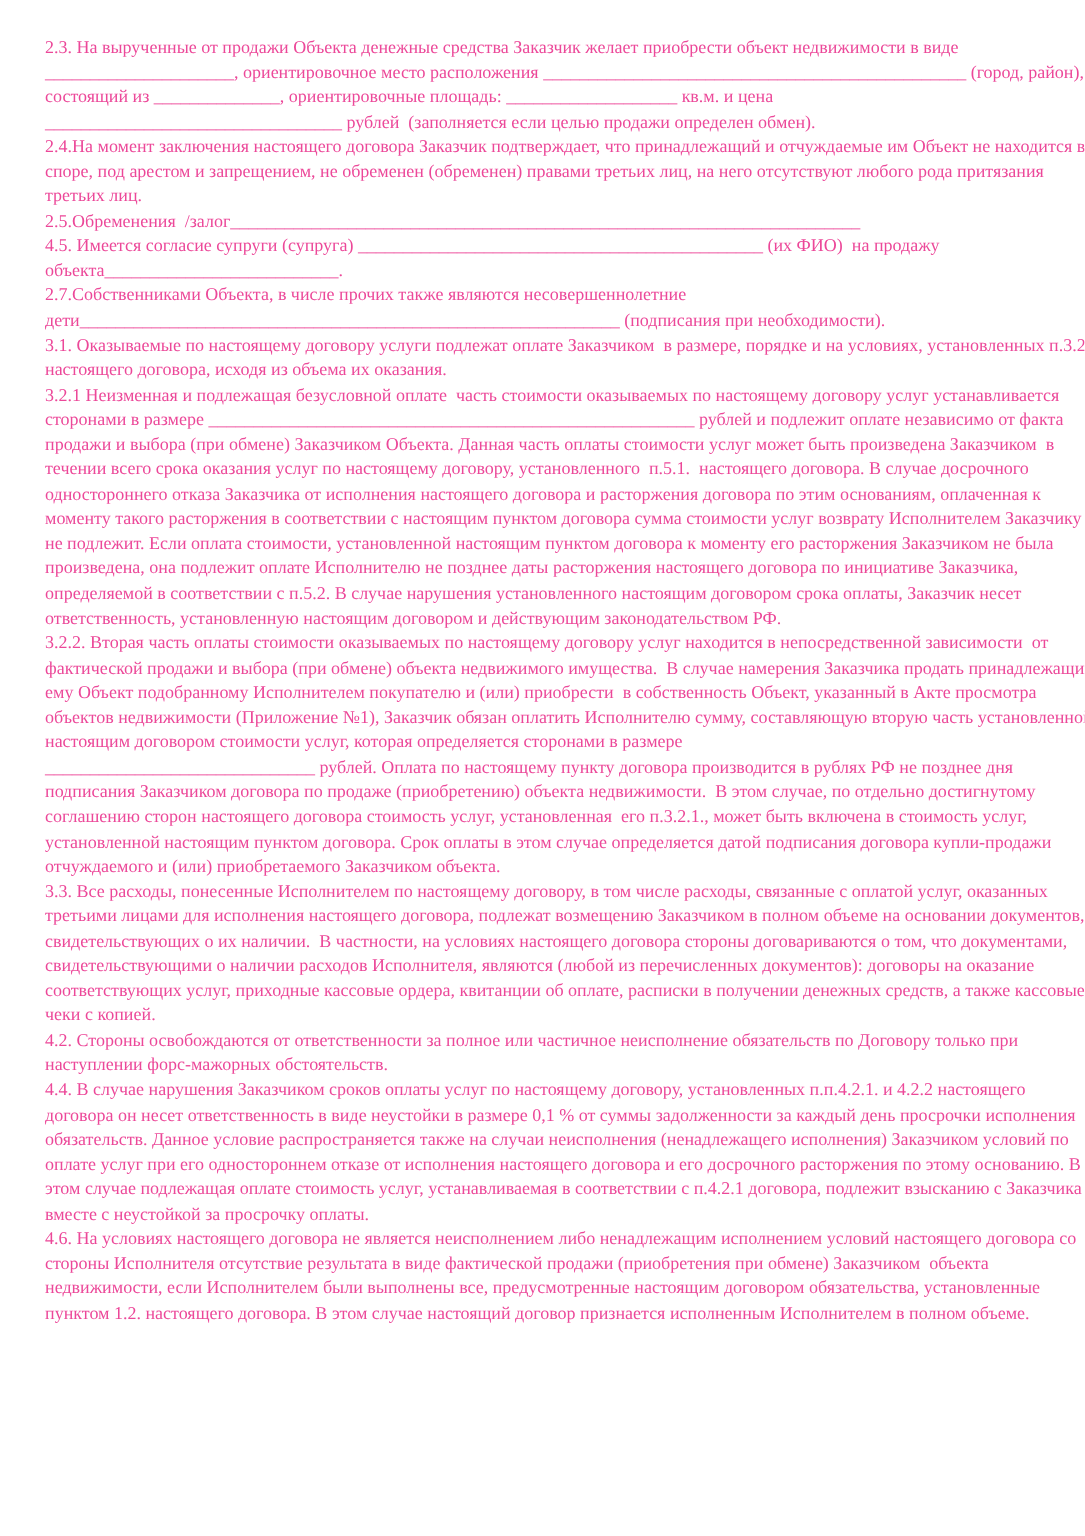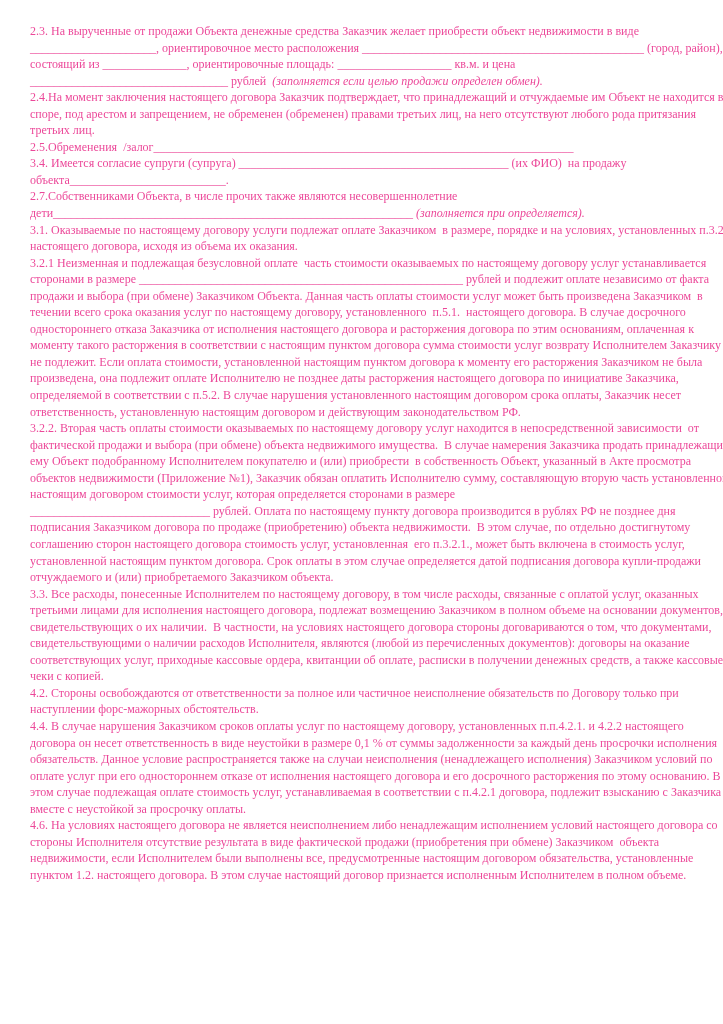--- a/index.html
+++ b/index.html
@@ -26,38 +26,37 @@
     overflow-wrap: break-word;
     text-align: left;
     margin: 0;
   }
   .heading {
     text-align: center;
     white-space: pre-wrap;
     margin: 0;
   }
   .italic {
-    font-style: italic;
   }
 </style>
 </head>
 <body>
 
 <div class="page">
   <div id="doc">
       <div class="para"><span>2.3. На вырученные от продажи Объекта денежные средства Заказчик желает приобрести объект недвижимости в виде
 _____________________, ориентировочное место расположения _______________________________________________ (город, район),
 состоящий из ______________, ориентировочные площадь: ___________________ кв.м. и цена
 _________________________________ рублей  </span><span class="italic">(заполняется если целью продажи определен обмен).</span></div>
       <div class="para"><span>2.4.На момент заключения настоящего договора Заказчик подтверждает, что принадлежащий и отчуждаемые им Объект не находится в споре, под арестом и запрещением, не обременен (обременен) правами третьих лиц, на него отсутствуют любого рода притязания третьих лиц.</span></div>
       <div class="para"><span>2.5.Обременения  /залог______________________________________________________________________</span></div>
-      <div class="para"><span>3.4. Имеется согласие супруги (супруга) _____________________________________________ (их ФИО)  на продажу
+      <div class="para"><span>4.5. Имеется согласие супруги (супруга) _____________________________________________ (их ФИО)  на продажу
 объекта__________________________.</span></div>
       <div class="para"><span>2.7.Собственниками Объекта, в числе прочих также являются несовершеннолетние
-дети____________________________________________________________ </span><span class="italic">(заполняется при определяется).</span></div>
+дети____________________________________________________________ </span><span class="italic">(подписания при необходимости).</span></div>
       <div class="para"><span>3.1. Оказываемые по настоящему договору услуги подлежат оплате Заказчиком  в размере, порядке и на условиях, установленных п.3.2. настоящего договора, исходя из объема их оказания.</span></div>
       <div class="para"><span>3.2.1 Неизменная и подлежащая безусловной оплате  часть стоимости оказываемых по настоящему договору услуг устанавливается сторонами в размере ______________________________________________________ рублей и подлежит оплате независимо от факта продажи и выбора (при обмене) Заказчиком Объекта. Данная часть оплаты стоимости услуг может быть произведена Заказчиком  в течении всего срока оказания услуг по настоящему договору, установленного  п.5.1.  настоящего договора. В случае досрочного одностороннего отказа Заказчика от исполнения настоящего договора и расторжения договора по этим основаниям, оплаченная к моменту такого расторжения в соответствии с настоящим пунктом договора сумма стоимости услуг возврату Исполнителем Заказчику не подлежит. Если оплата стоимости, установленной настоящим пунктом договора к моменту его расторжения Заказчиком не была произведена, она подлежит оплате Исполнителю не позднее даты расторжения настоящего договора по инициативе Заказчика, определяемой в соответствии с п.5.2. В случае нарушения установленного настоящим договором срока оплаты, Заказчик несет ответственность, установленную настоящим договором и действующим законодательством РФ.</span></div>
       <div class="para"><span>3.2.2. Вторая часть оплаты стоимости оказываемых по настоящему договору услуг находится в непосредственной зависимости  от фактической продажи и выбора (при обмене) объекта недвижимого имущества.  В случае намерения Заказчика продать принадлежащий ему Объект подобранному Исполнителем покупателю и (или) приобрести  в собственность Объект, указанный в Акте просмотра объектов недвижимости (Приложение №1), Заказчик обязан оплатить Исполнителю сумму, составляющую вторую часть установленной настоящим договором стоимости услуг, которая определяется сторонами в размере
 ______________________________ рублей. Оплата по настоящему пункту договора производится в рублях РФ не позднее дня подписания Заказчиком договора по продаже (приобретению) объекта недвижимости.  В этом случае, по отдельно достигнутому соглашению сторон настоящего договора стоимость услуг, установленная  его п.3.2.1., может быть включена в стоимость услуг, установленной настоящим пунктом договора. Срок оплаты в этом случае определяется датой подписания договора купли-продажи отчуждаемого и (или) приобретаемого Заказчиком объекта.</span></div>
       <div class="para"><span>3.3. Все расходы, понесенные Исполнителем по настоящему договору, в том числе расходы, связанные с оплатой услуг, оказанных третьими лицами для исполнения настоящего договора, подлежат возмещению Заказчиком в полном объеме на основании документов, свидетельствующих о их наличии.  В частности, на условиях настоящего договора стороны договариваются о том, что документами, свидетельствующими о наличии расходов Исполнителя, являются (любой из перечисленных документов): договоры на оказание соответствующих услуг, приходные кассовые ордера, квитанции об оплате, расписки в получении денежных средств, а также кассовые чеки с копией.</span></div>
       <div class="para"><span>4.2. Стороны освобождаются от ответственности за полное или частичное неисполнение обязательств по Договору только при наступлении форс-мажорных обстоятельств.</span></div>
       <div class="para"><span>4.4. В случае нарушения Заказчиком сроков оплаты услуг по настоящему договору, установленных п.п.4.2.1. и 4.2.2 настоящего договора он несет ответственность в виде неустойки в размере 0,1 % от суммы задолженности за каждый день просрочки исполнения обязательств. Данное условие распространяется также на случаи неисполнения (ненадлежащего исполнения) Заказчиком условий по оплате услуг при его одностороннем отказе от исполнения настоящего договора и его досрочного расторжения по этому основанию. В этом случае подлежащая оплате стоимость услуг, устанавливаемая в соответствии с п.4.2.1 договора, подлежит взысканию с Заказчика вместе с неустойкой за просрочку оплаты.</span></div>
       <div class="para"><span>4.6. На условиях настоящего договора не является неисполнением либо ненадлежащим исполнением условий настоящего договора со стороны Исполнителя отсутствие результата в виде фактической продажи (приобретения при обмене) Заказчиком  объекта недвижимости, если Исполнителем были выполнены все, предусмотренные настоящим договором обязательства, установленные пунктом 1.2. настоящего договора. В этом случае настоящий договор признается исполненным Исполнителем в полном объеме.</span></div>
     </div>
 </div>

